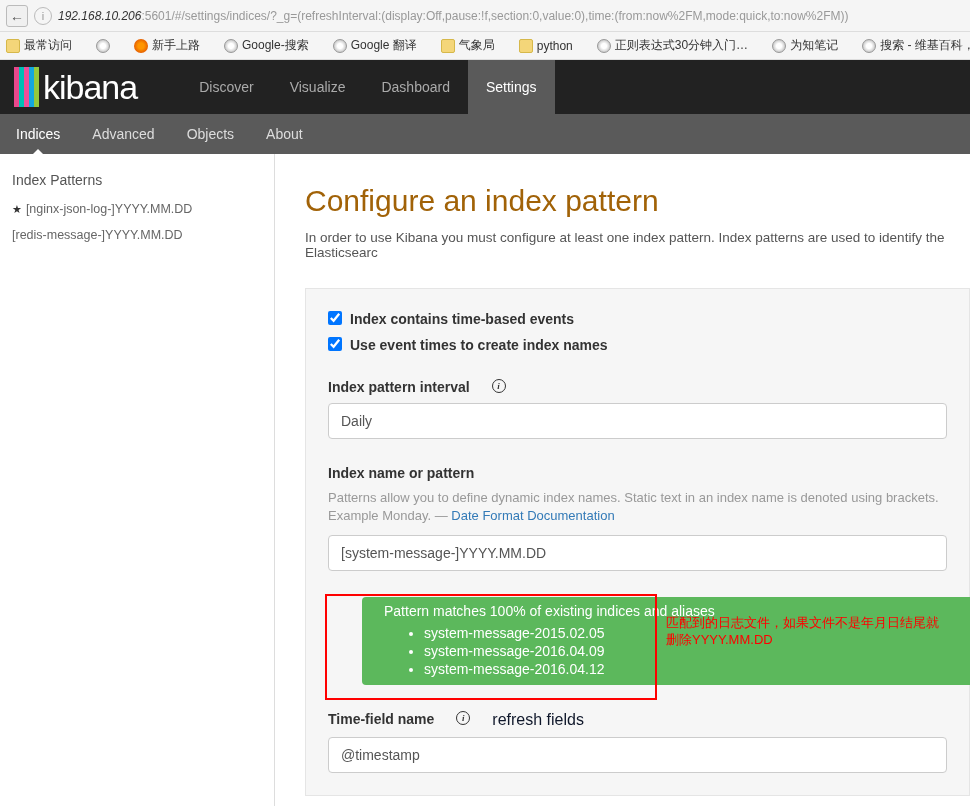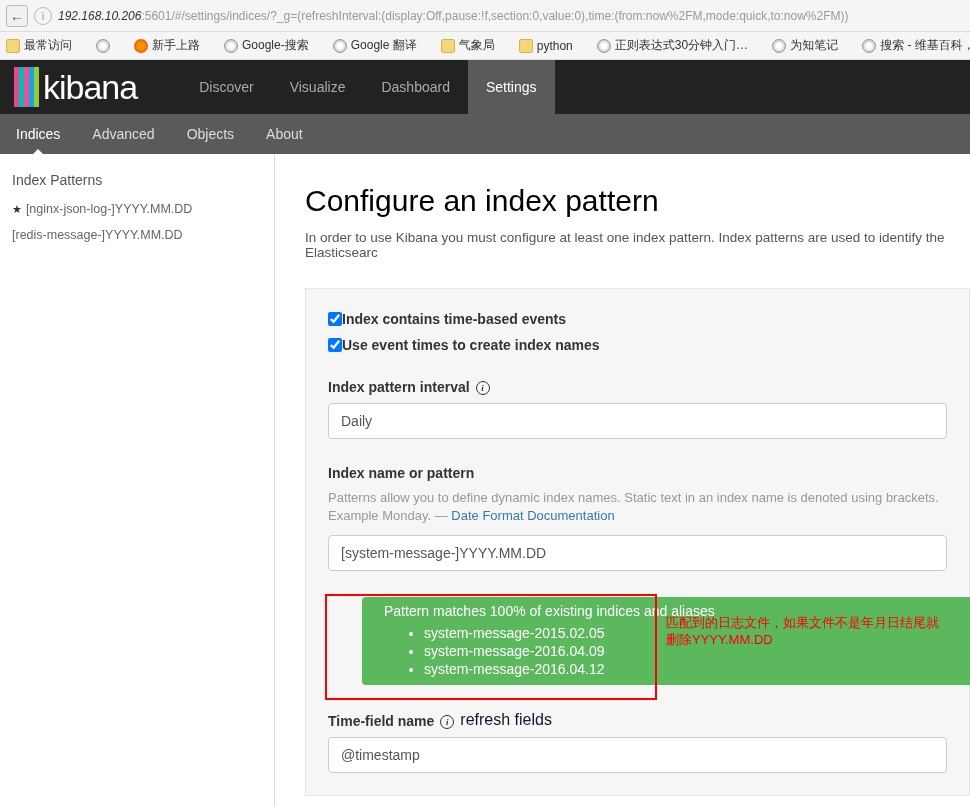--- a/index.html
+++ b/index.html
@@ -38,31 +38,31 @@
 .sub-item.active::after { content: ""; position: absolute; bottom: -1px; left: 50%; transform: translateX(-50%); border: 6px solid transparent; border-bottom-color: #fff; }
 
 
 .content { display: flex; min-height: 700px; }
 .sidebar { width: 275px; border-right: 1px solid #ddd; padding: 10px 0; }
 .sidebar-title { padding: 8px 12px; font-size: 14px; color: #555; }
 .pattern-item { padding: 6px 12px; font-size: 12.5px; color: #666; display: flex; align-items: center; gap: 4px; }
 .pattern-item .star { color: #333; font-size: 11px; }
 
 .main { flex: 1; padding: 30px 0 30px 30px; overflow: hidden; }
-.page-title { font-size: 30px; font-weight: 400; color: #000000; margin-bottom: 12px; }
+.page-title { font-size: 30px; font-weight: 400; color: #a16207; margin-bottom: 12px; }
 .page-subtitle { font-size: 13.5px; color: #555; margin-bottom: 28px; }
 
 .form-box { background: #f6f6f6; border: 1px solid #e5e5e5; padding: 22px; }
 
-.checkbox-row { display: flex; align-items: center; margin-bottom: 10px; }
+.checkbox-row { display: flex; align-items: flex-start; gap: 8px; margin-bottom: 10px; }
 .checkbox-row input[type=checkbox] { width: 14px; height: 14px; }
 .checkbox-row label { font-size: 14px; font-weight: 700; color: #333; }
 
 .field-group { margin-top: 26px; }
-.field-label { font-size: 14px; font-weight: 700; color: #333; margin-bottom: 8px; display: flex; align-items: flex-end; gap: 6px; }
+.field-label { font-size: 14px; font-weight: 700; color: #333; margin-bottom: 8px; display: flex; align-items: flex-start; gap: 22px; }
 .info-icon { width: 14px; height: 14px; border: 1.5px solid #333; border-radius: 50%; display: inline-flex; align-items: center; justify-content: center; font-size: 9px; font-weight: 700; font-style: italic; font-family: serif; }
 .refresh-link { color: #0f172a; font-size: 16px; font-weight: 400; text-decoration: none; }
 .help-text { font-size: 13px; color: #999; margin-bottom: 10px; line-height: 1.4; }
 .help-text a { color: #337ab7; text-decoration: none; }
 .select-box, .text-input { width: 100%; height: 36px; border: 1px solid #ccc; border-radius: 4px; background: #fff; padding: 0 12px; font-size: 14px; color: #555; display: flex; align-items: center; }
 .text-input { outline: none; }
 
 .match-panel { position: relative; margin-top: 26px; }
 .match-success { background: #5cb85c; color: #fff; padding: 6px 22px; border-radius: 4px; width: 100%; margin-left: 34px; }
 .match-success-text { font-size: 14px; margin-bottom: 6px; }

